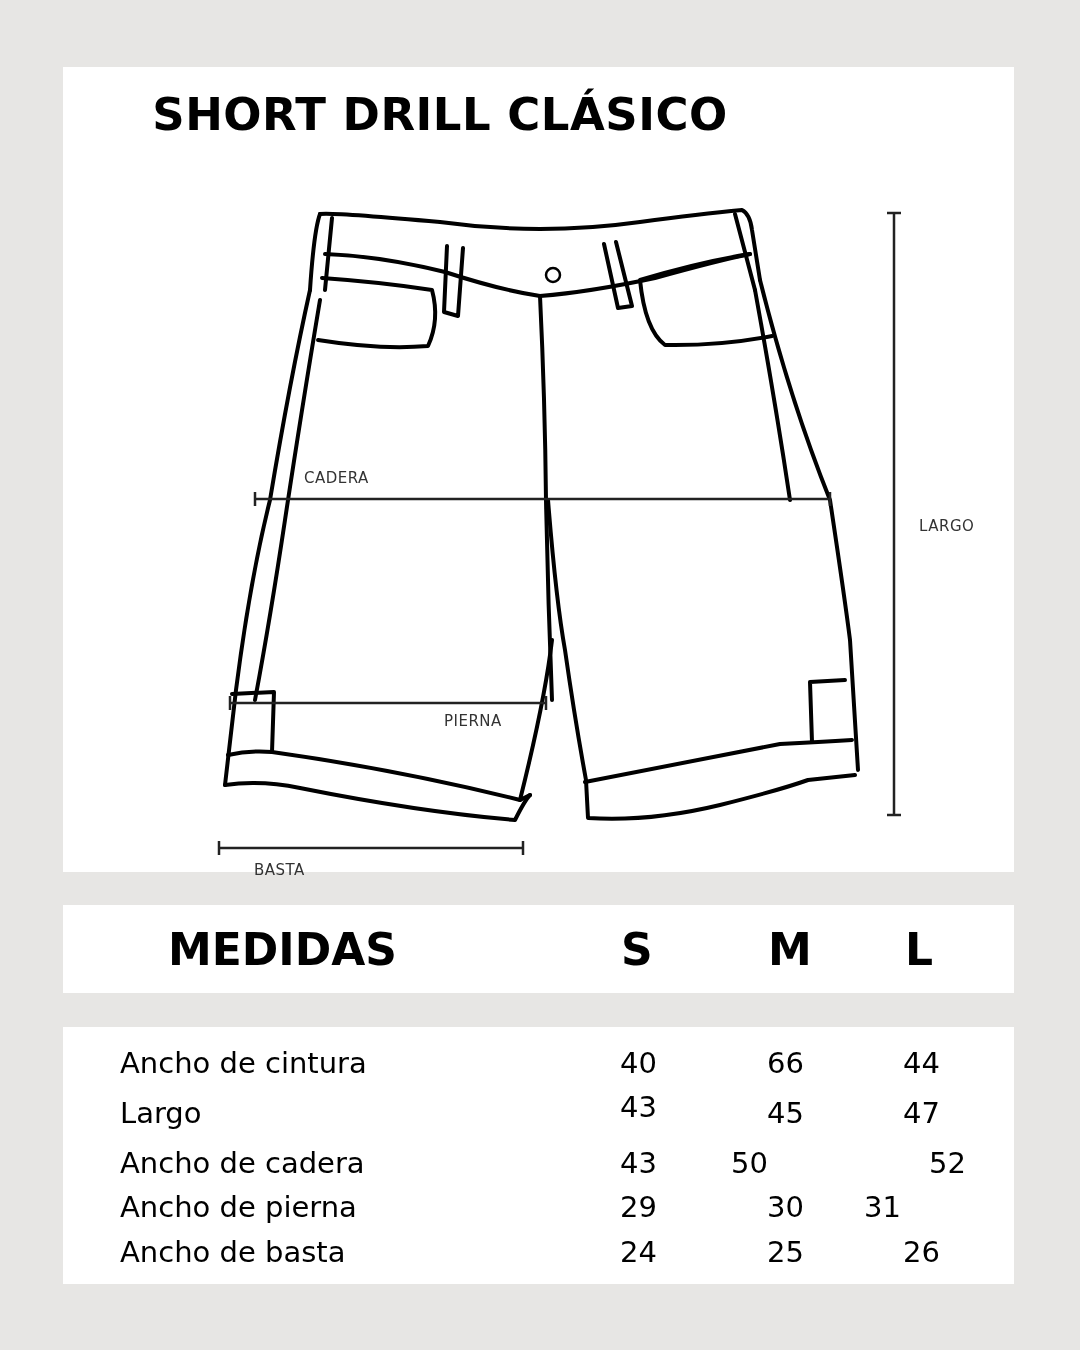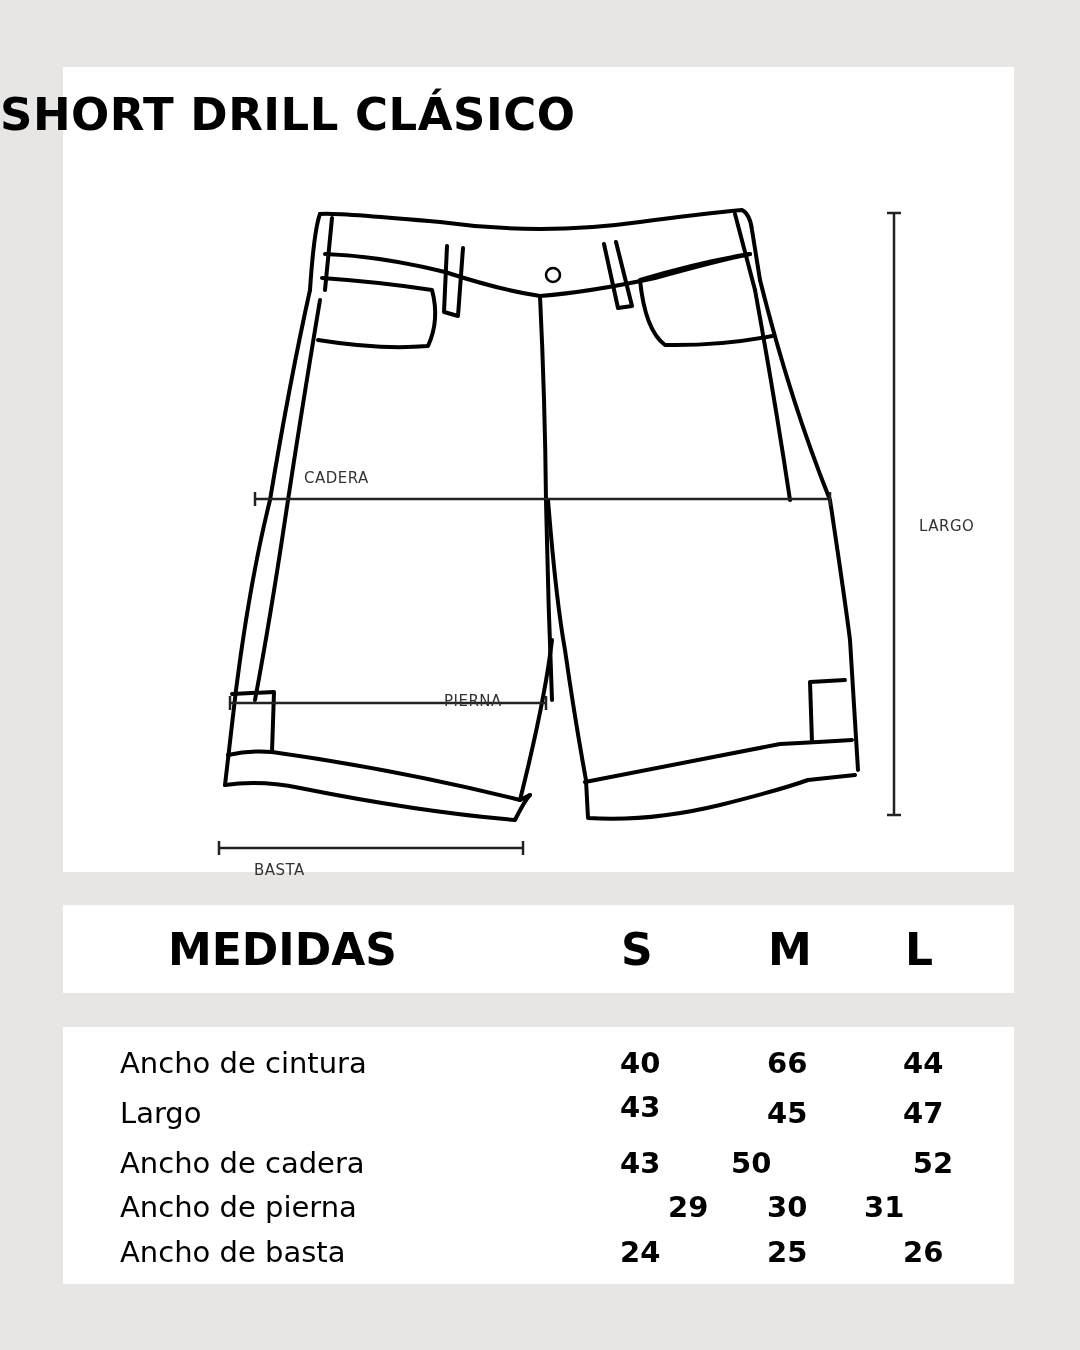--- a/index.html
+++ b/index.html
@@ -3,40 +3,40 @@
   <meta charset="utf-8">
   <style>
     * { box-sizing: border-box; margin: 0; padding: 0; }
     html, body { width: 1080px; height: 1350px; background: #e7e6e4; overflow: hidden; }
     body { position: relative; font-family: "Liberation Sans", sans-serif; color: #000; }
     .card { position: absolute; background: #fff; }
     #figure-card { left: 63px; top: 67px; width: 951px; height: 805px; }
     #header-card { left: 63px; top: 905px; width: 951px; height: 88px; }
     #table-card { left: 63px; top: 1027px; width: 951px; height: 257px; }
     .title {
-      position: absolute; left: 0; top: 88px; width: 880px; text-align: left;
+      position: absolute; left: 0; top: 88px; width: 880px; text-align: center;
       font-family: "DejaVu Sans", sans-serif; font-weight: bold; font-size: 45px;
       letter-spacing: 0.5px;
     }
     svg.drawing { position: absolute; left: 0; top: 0; }
     .mlabel {
       position: absolute; font-family: "DejaVu Sans", sans-serif; font-size: 15px;
       color: #333; letter-spacing: 0.5px;
     }
     .hdr {
       position: absolute; top: 922px; font-family: "DejaVu Sans", sans-serif;
       font-weight: bold; font-size: 44px; line-height: 56px;
     }
     .row-label {
       position: absolute; left: 120px; font-family: "DejaVu Sans", sans-serif;
       font-size: 29px; line-height: 36px;
     }
     .row-val {
       position: absolute; font-family: "DejaVu Sans", sans-serif;
-      font-size: 29px; line-height: 36px; width: 60px; text-align: left; font-weight: bold;
+      font-size: 29px; line-height: 36px; width: 60px; text-align: left;
     }
   </style>
 </head>
 <body>
 
 <div class="card" id="figure-card"></div>
 <div class="card" id="header-card"></div>
 <div class="card" id="table-card"></div>
 
 <div class="title">SHORT DRILL CLÁSICO</div>
@@ -90,21 +90,21 @@
     <line x1="219" y1="841" x2="219" y2="855"></line>
     <line x1="523" y1="841" x2="523" y2="855"></line>
 
     <line x1="894" y1="213" x2="894" y2="815"></line>
     <line x1="887" y1="213" x2="901" y2="213"></line>
     <line x1="887" y1="815" x2="901" y2="815"></line>
   </g>
 </svg>
 
 <div class="mlabel" style="left:304px; top:469px;">CADERA</div>
-<div class="mlabel" style="left:444px; top:692px;">PIERNA</div>
+<div class="mlabel" style="left:444px; top:712px;">PIERNA</div>
 <div class="mlabel" style="left:254px; top:861px;">BASTA</div>
 <div class="mlabel" style="left:919px; top:517px;">LARGO</div>
 
 <div class="hdr" style="left:168px;">MEDIDAS</div>
 <div class="hdr" style="left:621px;">S</div>
 <div class="hdr" style="left:768px;">M</div>
 <div class="hdr" style="left:905px;">L</div>
 
 <div>
   <div class="row-label" style="top:1045px;">Ancho de cintura</div>
@@ -115,25 +115,25 @@
 <div>
   <div class="row-label" style="top:1095px;">Largo</div>
   <div class="row-val" style="left:620px; top:1073px;margin-top:16px;">43</div>
   <div class="row-val" style="left:767px; top:1095px;">45</div>
   <div class="row-val" style="left:903px; top:1095px;">47</div>
 </div>
 <div>
   <div class="row-label" style="top:1145px;">Ancho de cadera</div>
   <div class="row-val" style="left:620px; top:1145px;">43</div>
   <div class="row-val" style="left:731px; top:1145px;">50</div>
-  <div class="row-val" style="left:903px; top:1145px;text-align:center;">52</div>
+  <div class="row-val" style="left:929px; top:1145px;">52</div>
 </div>
 <div>
   <div class="row-label" style="top:1189px;">Ancho de pierna</div>
-  <div class="row-val" style="left:620px; top:1189px;margin-left:48px;">29</div>
+  <div class="row-val" style="left:620px; top:1189px;">29</div>
   <div class="row-val" style="left:767px; top:1189px;">30</div>
   <div class="row-val" style="left:864px; top:1189px;">31</div>
 </div>
 <div>
   <div class="row-label" style="top:1234px;">Ancho de basta</div>
   <div class="row-val" style="left:620px; top:1234px;">24</div>
   <div class="row-val" style="left:767px; top:1234px;">25</div>
   <div class="row-val" style="left:903px; top:1234px;">26</div>
 </div>
 

